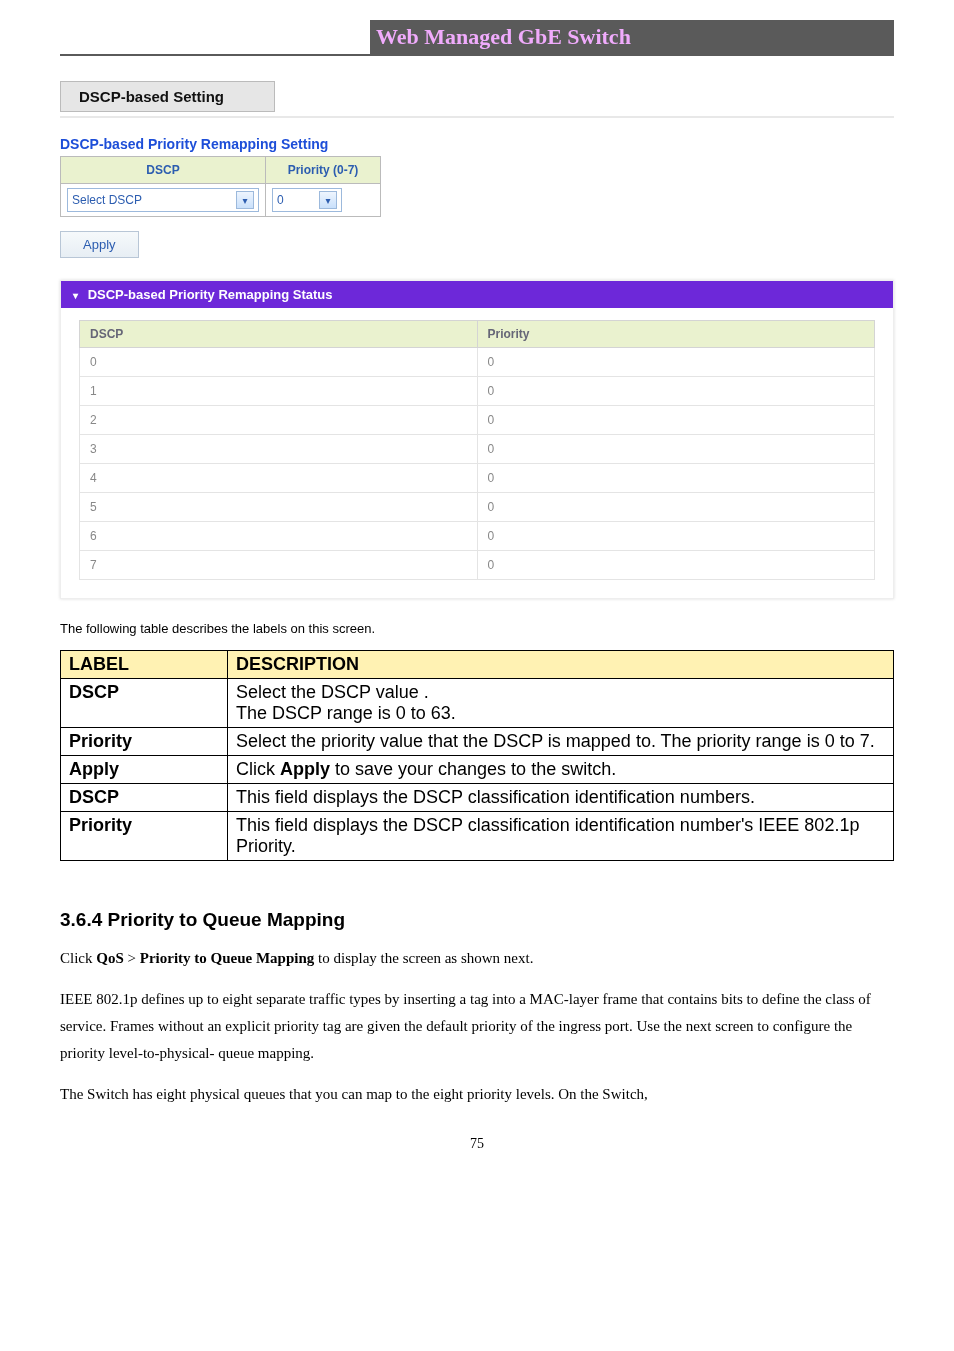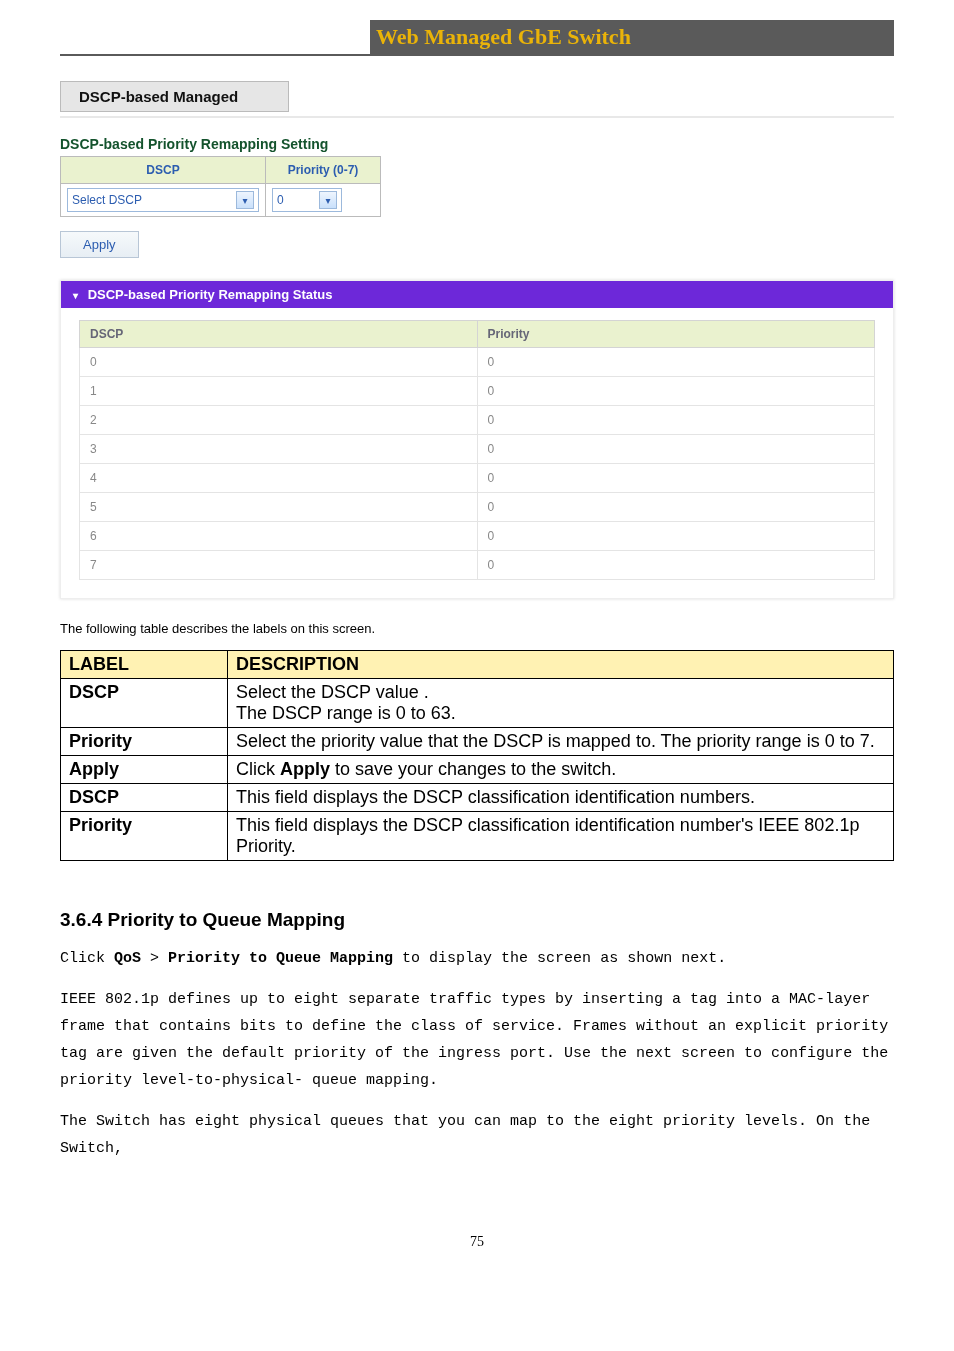--- a/index.html
+++ b/index.html
@@ -6,21 +6,21 @@
     font-family: Arial, sans-serif;
     margin: 0;
     padding: 20px 60px;
     font-size: 14px;
     color: #000;
     background: #fff;
     width: 834px;
   }
   .banner-header {
     background: #5a5a5a;
-    color: #eab308;
+    color: #f0abfc;
     font-family: "Times New Roman", serif;
     font-size: 22px;
     font-weight: bold;
     padding: 4px 6px;
     margin-left: 310px;
   }
   .hr-under-banner {
     border: none;
     border-top: 2px solid #5a5a5a;
     margin-top: 0;
@@ -35,21 +35,21 @@
     font-size: 15px;
     color: #111;
   }
   .hr-under-tab {
     border: none;
     border-top: 2px solid #e8e8e8;
     margin-top: 4px;
     margin-bottom: 18px;
   }
   .setting-title {
-    color: #14532d;
+    color: #1d4ed8;
     font-weight: bold;
     font-size: 14px;
     margin-bottom: 4px;
   }
   .setting-table { border-collapse: collapse; }
   .setting-table th {
     background: #eaf2cf;
     border: 1px solid #bbb;
     color: #2c5db0;
     font-size: 12px;
@@ -97,34 +97,34 @@
   }
   .desc-intro { margin: 22px 0 14px 0; font-family: Arial, sans-serif; font-size: 13px; }
   .desc-table { border-collapse: collapse; width: 100%; }
   .desc-table th, .desc-table td {
     border: 1.5px solid #000; padding: 3px 8px; text-align: left; vertical-align: top;
     font-size: 18px;
   }
   .desc-table th { background: #fff2b3; }
   .desc-table td.label-cell { font-weight: bold; width: 150px; }
   .section-heading { font-family: Arial, sans-serif; font-weight: bold; font-size: 19px; margin-top: 48px; }
-  .body-text { font-family: Liberation Mono, monospace; font-size: 15px; line-height: 1.8; margin-top: 14px; }
-  .page-num { text-align: center; margin-top: 72px; font-family: "Times New Roman", serif; font-size: 14px; }
+  .body-text { font-family: Liberation Serif, serif; font-size: 15px; line-height: 1.8; margin-top: 14px; }
+  .page-num { text-align: center; margin-top: 28px; font-family: "Times New Roman", serif; font-size: 14px; }
 </style>
 </head>
 <body>
 
 
 
 
 <div class="banner-header">Web Managed GbE Switch</div>
 <hr class="hr-under-banner">
 
 
-<div class="dscp-tab">DSCP-based Managed</div>
+<div class="dscp-tab">DSCP-based Setting</div>
 <hr class="hr-under-tab">
 
 
 <div class="setting-title">DSCP-based Priority Remapping Setting</div>
 <table class="setting-table">
   <tbody>
       <tr>
     <th class="dscp-col">DSCP</th>
     <th class="prio-col">Priority (0-7)</th>
   </tr>

